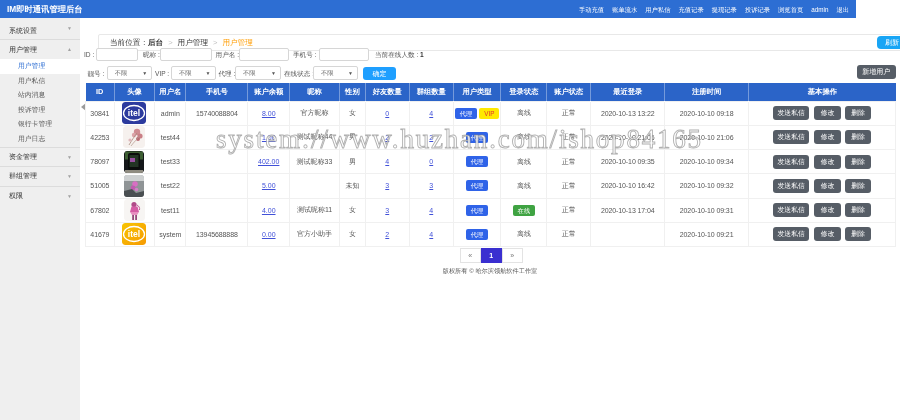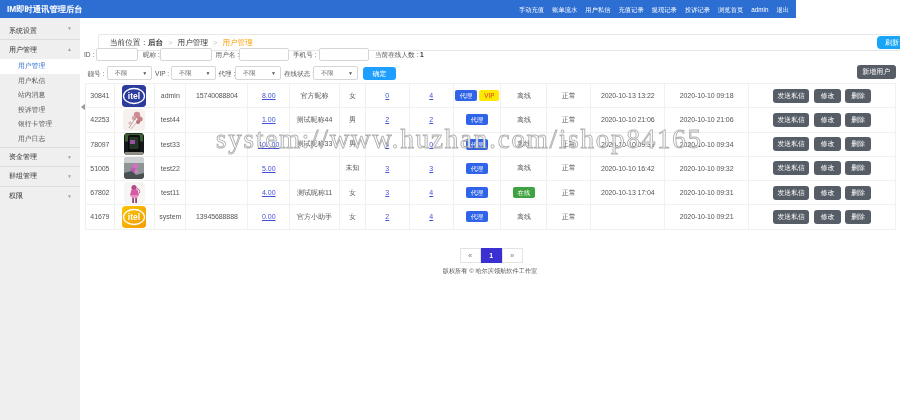--- a/index.html
+++ b/index.html
@@ -1,19 +1,19 @@
 <!DOCTYPE html>
 <html><head>
 <meta charset="utf-8">
 <style>
   * { margin:0; padding:0; box-sizing:border-box; }
   html,body { width:900px; height:420px; overflow:hidden; font-family:"Liberation Sans",sans-serif; background:#fff; position:relative; }
   .abs { position:absolute; }
   
-  #topbar { left:0; top:0; width:796px; height:18px; background:#2d6ed3; color:#fff; }
+  #topbar { left:0; top:0; width:856px; height:18px; background:#2d6ed3; color:#fff; }
   #title { left:7px; top:4px; font-size:8.3px; font-weight:bold; }
   #topmenu { right:7px; top:5.5px; font-size:6.3px; color:#fff; white-space:nowrap; }
   #topmenu span { margin-left:8px; }
   
   #side { left:0; top:18px; width:80px; height:402px; background:#efefef; }
   .sgroup { position:relative; height:21px; line-height:21px; font-size:7px; color:#333; padding-left:9px; }
   .sgroup .car { position:absolute; right:8px; top:0; color:#a2a2a2; font-size:5px; }
   .sdiv { border-top:1px solid #dcdcdc; }
   .sitem { height:14.6px; line-height:14.6px; font-size:6.8px; color:#595959; padding-left:18px; }
   .sitem.sel { background:#fff; color:#2d6ed3; }
@@ -115,20 +115,37 @@
       <col style="width:44px">
       <col style="width:44px">
       <col style="width:47.6px">
       <col style="width:46.1px">
       <col style="width:43.7px">
       <col style="width:74.2px">
       <col style="width:83.6px">
       <col style="width:147.5px">
   </colgroup>
   <tbody>
+      <tr>
+    <th>ID</th>
+        <th>头像</th>
+        <th>用户名</th>
+        <th>手机号</th>
+        <th>账户余额</th>
+        <th>昵称</th>
+        <th>性别</th>
+        <th>好友数量</th>
+        <th>群组数量</th>
+        <th>用户类型</th>
+        <th>登录状态</th>
+        <th>账户状态</th>
+        <th>最近登录</th>
+        <th>注册时间</th>
+        <th style="border-right:none;">基本操作</th>
+  </tr>
   <tr>
     <td class="num">30841</td>
     <td>
           <svg class="av" viewBox="0 0 24 22">
             <rect width="24" height="22" rx="3" fill="#2c3b9e"></rect>
             <ellipse cx="12" cy="11" rx="10.5" ry="7.5" fill="none" stroke="#fff" stroke-width="1.3"></ellipse>
             <text x="12" y="14" font-size="8.5" font-weight="bold" fill="#fff" text-anchor="middle" font-family="Liberation Sans">itel</text>
           </svg>
         </td>
     <td>admin</td>

